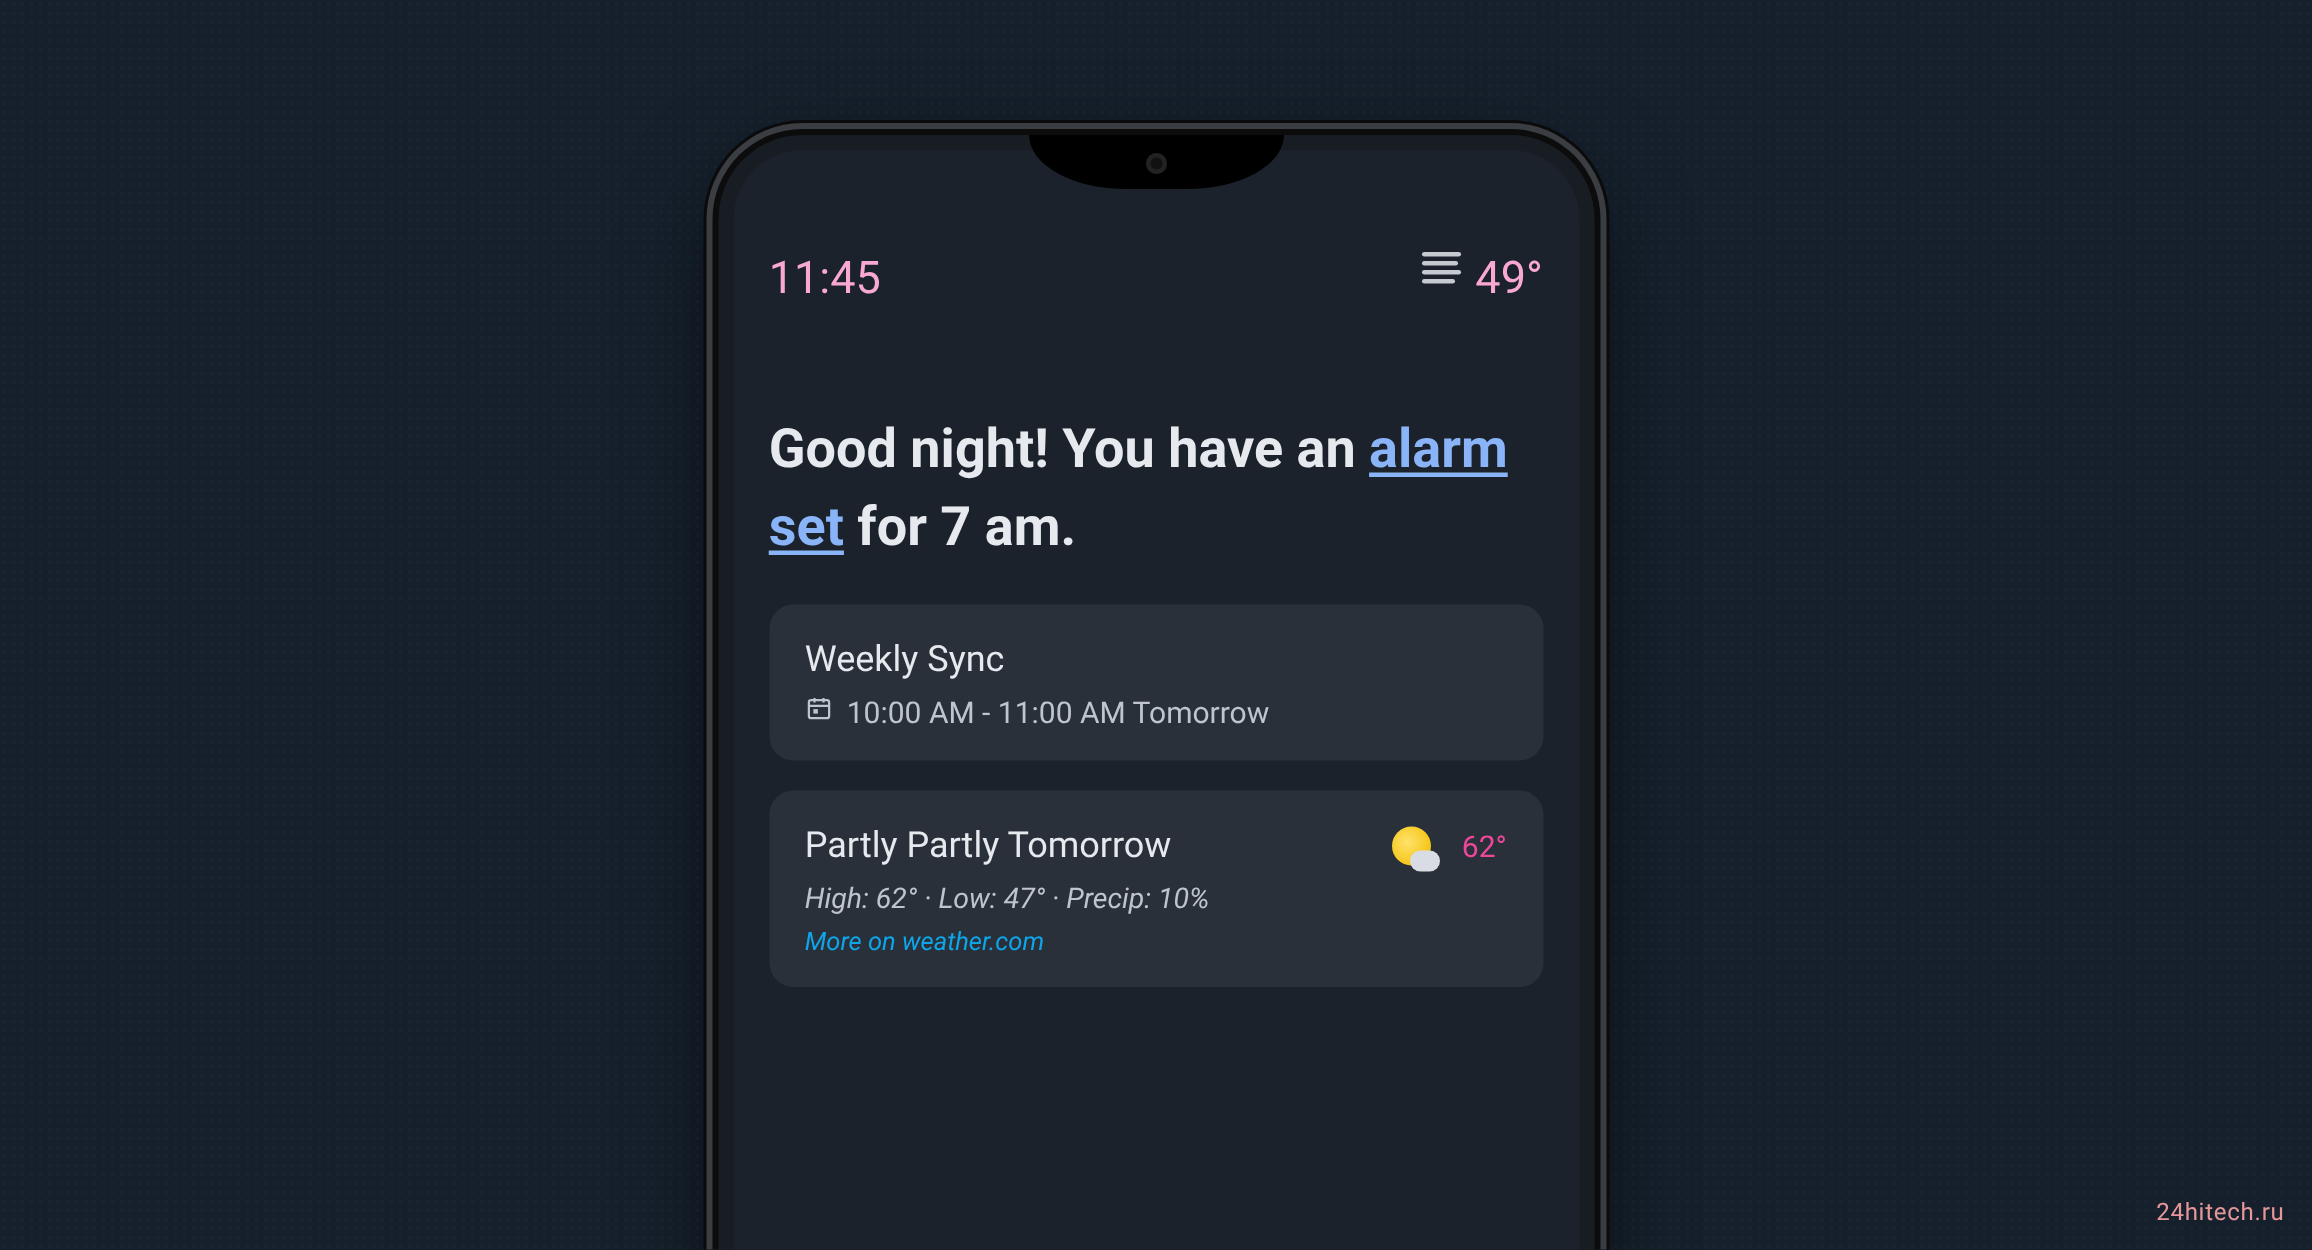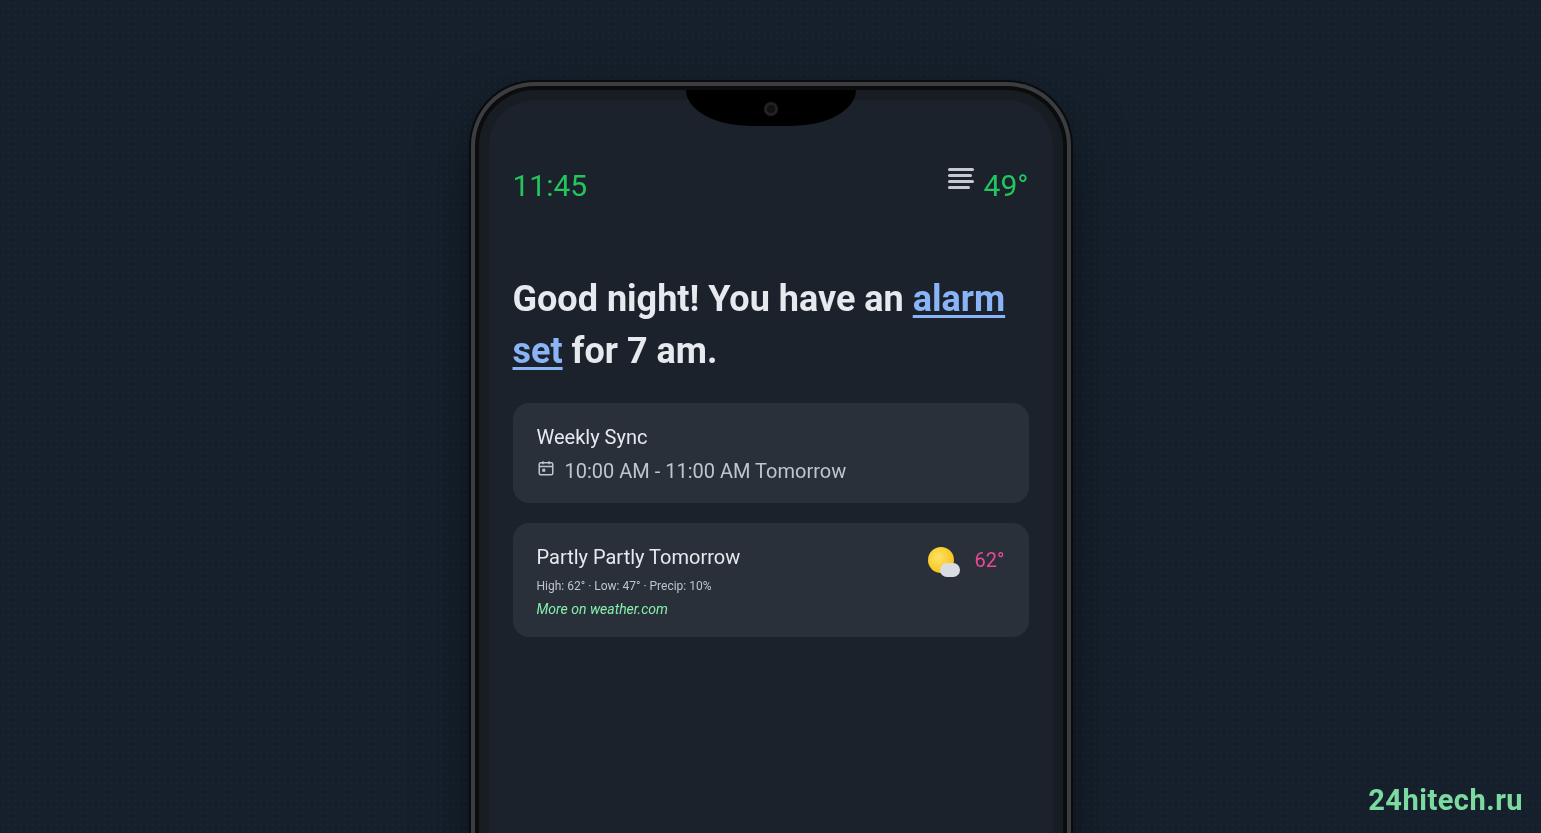--- a/index.html
+++ b/index.html
@@ -19,24 +19,24 @@
     inset: 0;
     background-image: radial-gradient(rgba(255,255,255,0.02) 1px, transparent 1px);
     background-size: 6px 6px;
     pointer-events: none;
   }
 
   .watermark {
     position: absolute;
     right: 18px;
     bottom: 16px;
-    color: #86efac;
-    font-size: 29px;
+    color: #fca5a5;
+    font-size: 16px;
     letter-spacing: 0.5px;
-    font-weight: 700;
+    font-weight: 400;
     opacity: 0.9;
   }
 
   
   .phone {
     position: absolute;
     top: 90px;
     left: 50%;
     transform: translateX(-50%);
     width: 584px;
@@ -107,21 +107,21 @@
     padding: 0 24px;
     box-sizing: border-box;
   }
 
   
   .status-row {
     display: flex;
     justify-content: space-between;
     align-items: center;
     padding-top: 68px;
-    color: #22c55e;
+    color: #f9a8d4;
     font-size: 30px;
     font-weight: 400;
   }
   .status-weather {
     display: flex;
     gap: 10px;
   }
   .fog-icon {
     display: inline-flex;
     flex-direction: column;
@@ -156,47 +156,48 @@
   .card {
     margin-top: 26px;
     background: #2a3039;
     border-radius: 16px;
     padding: 22px 24px 20px;
     color: #e6e9ed;
   }
   .card + .card { margin-top: 20px; }
 
   .card-title {
-    font-size: 20px;
+    font-size: 24px;
     font-weight: 400;
     margin-bottom: 10px;
   }
 
   .event-row {
     display: flex;
     gap: 10px;
     color: #bfc5cd;
     font-size: 20px;
   }
 
   .weather-card-body {
     display: flex;
     justify-content: space-between;
     align-items: flex-start;
     gap: 16px;
   }
   .weather-left { flex: 1; }
   .weather-details {
     color: #bec4cc;
-    font-size: 12px;
+    font-size: 19px;
     margin-top: 8px;
+    font-style: italic;
   }
   .weather-source {
-    color: #86efac;
-    font-size: 14px;
+    color: #0ea5e9;
+    font-size: 17px;
     font-style: italic;
     margin-top: 8px;
   }
   .weather-right {
     display: flex;
     align-items: center;
     gap: 21px;
     font-size: 20px;
     color: #ec4899;
     padding-top: 2px;

